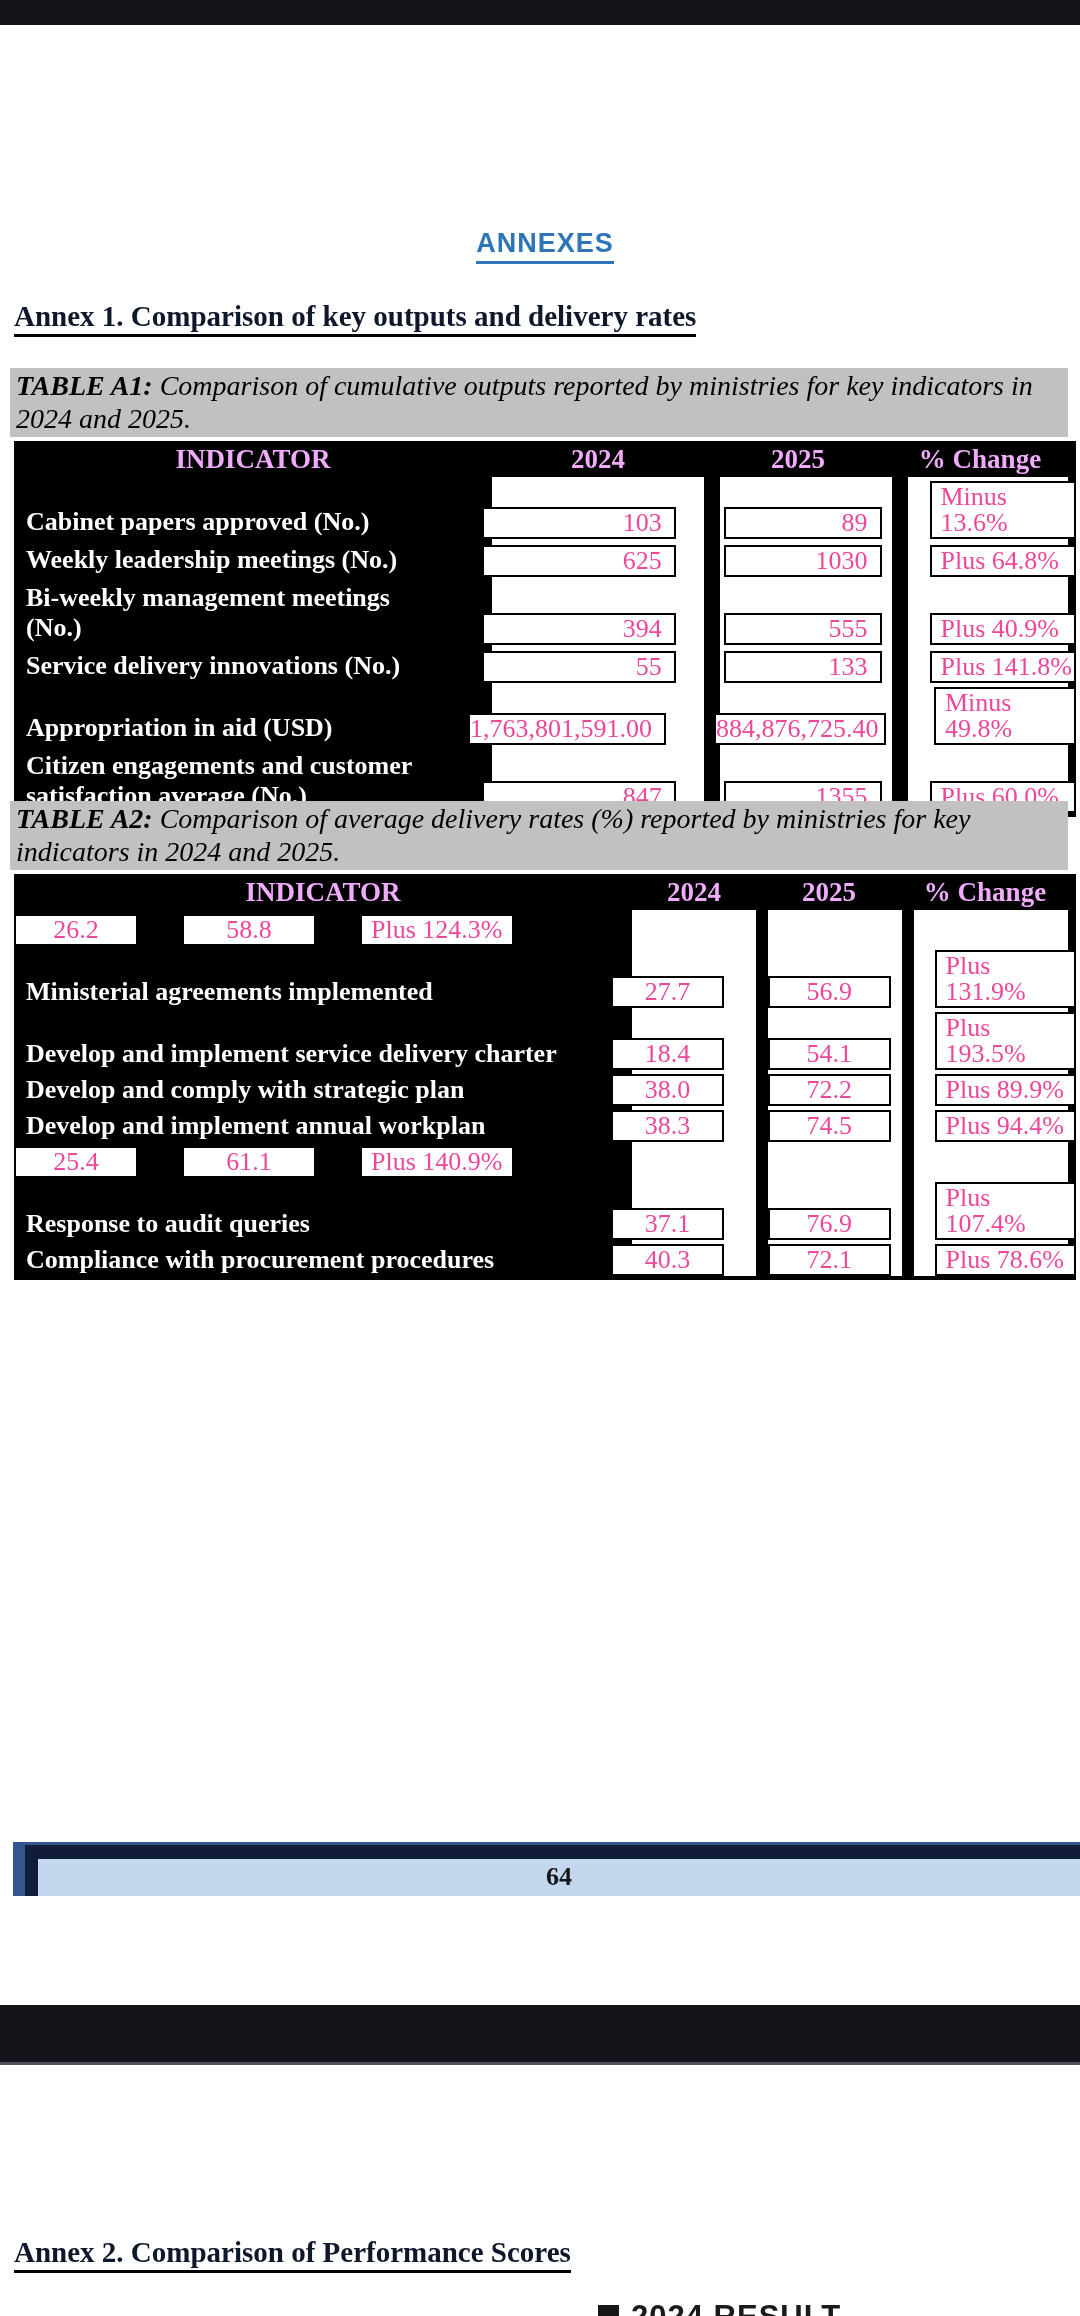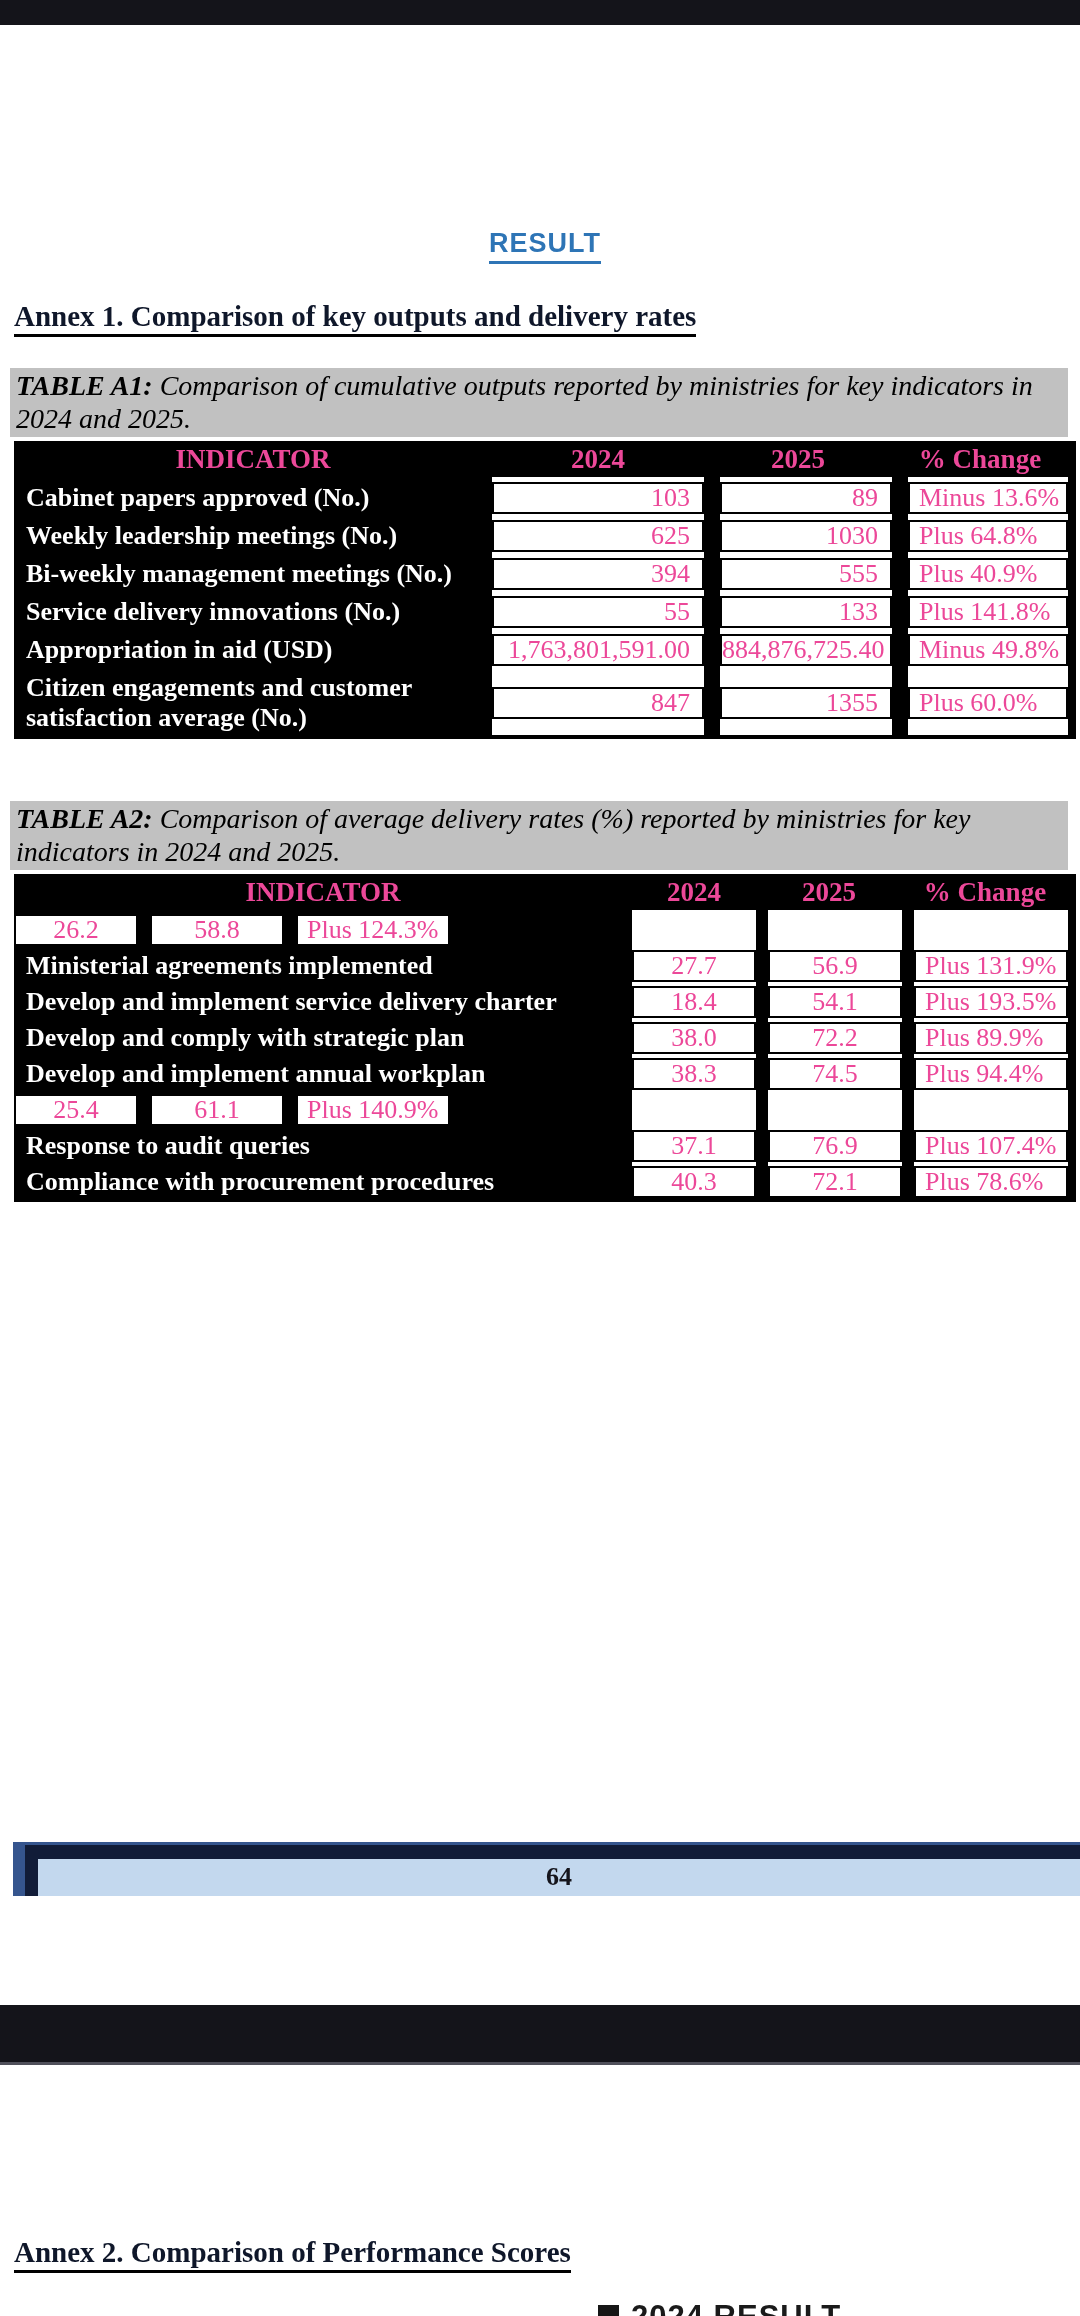--- a/index.html
+++ b/index.html
@@ -34,24 +34,24 @@
   .caption b{font-weight:bold;}
   .cap-a1{top:368px;}
   .cap-a2{top:801px;}
   
   .tbl{left:14px;width:1062px;background:#ffffff;box-sizing:border-box;}
   .tbl-a1{top:441px;}
   .tbl-a2{top:874px;}
   .tbl .black-left{position:absolute;left:0;top:0;bottom:0;background:#000;}
   .tbl .vstrip{position:absolute;top:0;bottom:0;background:#000;}
   .tbl .hstrip-bottom{position:absolute;left:0;right:0;bottom:0;height:4px;background:#000;}
-  .thead{position:relative;display:flex;background:#000;color:#ec4899;font-weight:bold;font-size:27px;line-height:36px;height:36px;}
+  .thead{position:relative;display:flex;background:#000;color:#f0abfc;font-weight:bold;font-size:27px;line-height:36px;height:36px;}
   .thead .h{text-align:center;}
   .rows{position:relative;padding-bottom:4px;}
-  .row{display:flex;margin-top:4px;align-items:center;}
+  .row{display:flex;margin-top:4px;align-items:flex-end;gap:32px;}
   .cell{box-sizing:border-box;font-size:26px;line-height:26px;}
   .lbl{color:#fff;font-weight:bold;padding:2px 6px 2px 12px;line-height:30px;}
   .box{background:#fff;border:2px solid #000;color:#ec4899;padding:1px 0;}
   .num-r{text-align:right;padding-right:12px;}
   .num-c{text-align:center;}
   .chg{text-align:left;padding-left:9px;}
   
   .a1 .lbl{width:478px;}
   .a1 .c1{width:212px;}
   .a1 .c2{width:172px;margin-left:16px;}
@@ -97,21 +97,21 @@
     font-family:"Liberation Sans","DejaVu Sans",sans-serif;font-weight:bold;
     font-size:31px;color:#1a1a1a;margin-left:12px;letter-spacing:1px;
   }
 </style>
 </head>
 <body>
 
 <div class="abs top-bar"></div>
 
 <div class="abs annexes-wrap">
-  <span class="annexes-title">RESULT</span>
+  <span class="annexes-title">ANNEXES</span>
 </div>
 
 <div class="abs annex-heading annex1">
   <span>Annex 1. Comparison of key outputs and delivery rates</span>
 </div>
 
 <div class="abs caption cap-a1">
   <b>TABLE A1:</b><span> Comparison of cumulative outputs reported by ministries for key indicators in 2024 and 2025.</span>
 </div>
 

